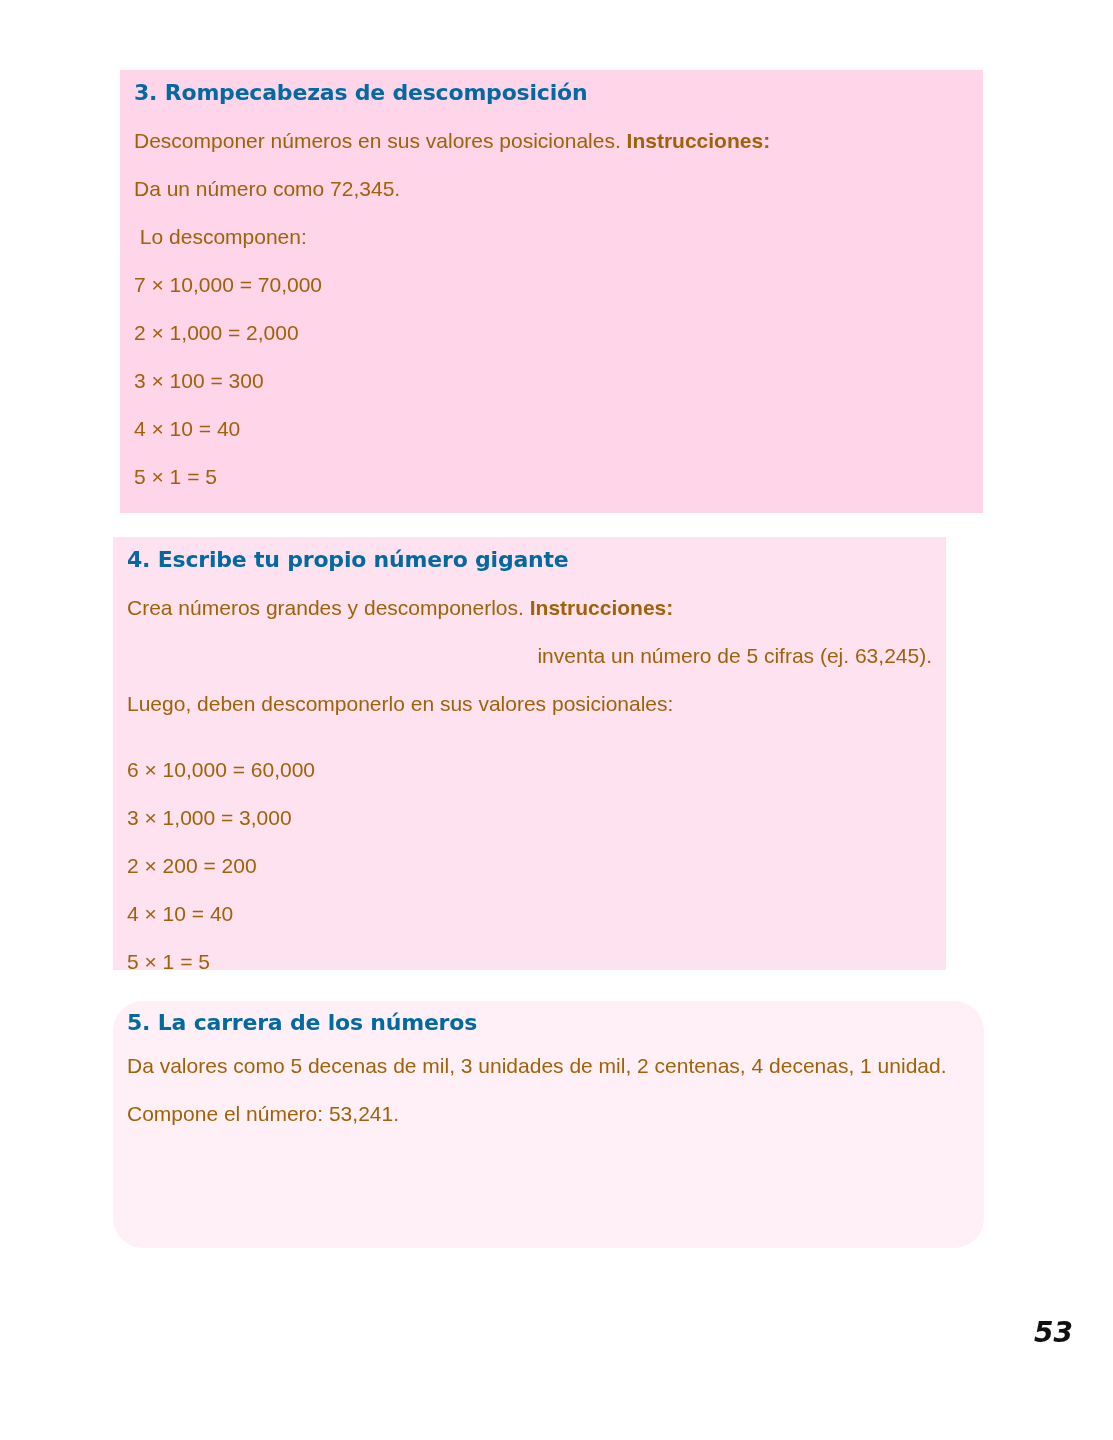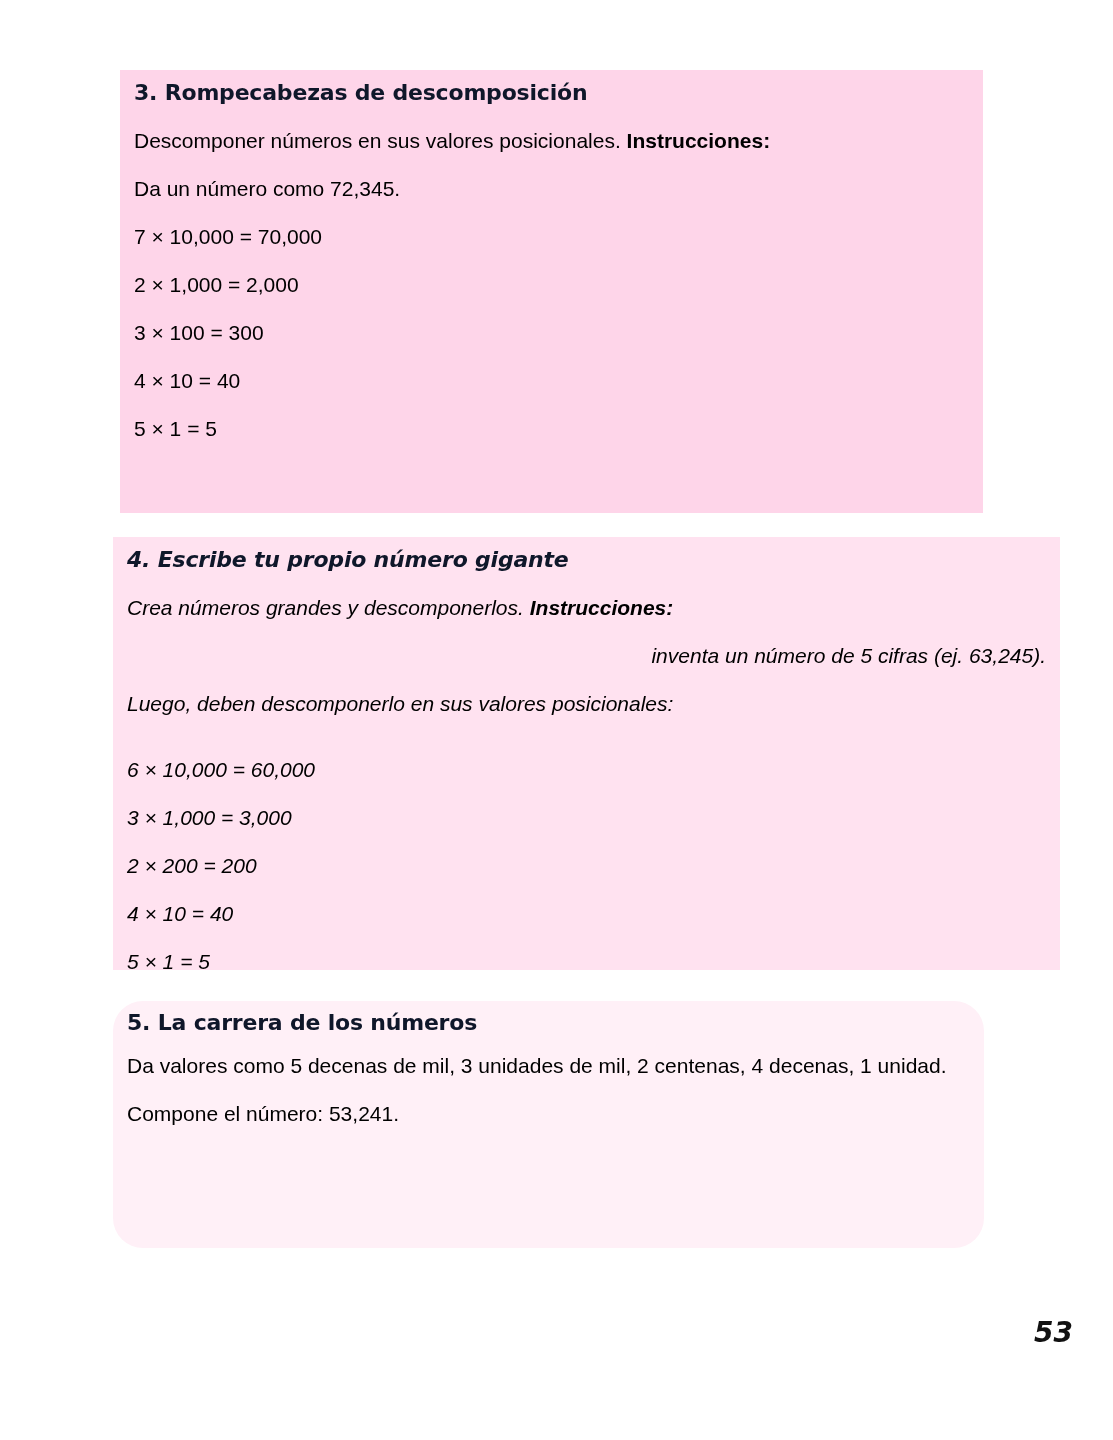--- a/index.html
+++ b/index.html
@@ -15,47 +15,48 @@
       box-sizing: border-box;
       padding: 0 14px;
     }
     .box h2 {
       margin: 0;
       font-family: "DejaVu Sans", sans-serif;
       font-weight: bold;
       font-size: 22px;
       line-height: 24px;
       letter-spacing: -0.2px;
-      color: #0f172a;
+      color: #0369a1;
     }
     .box p {
       margin: 0;
       font-family: "Liberation Sans", sans-serif;
       font-size: 21px;
       line-height: 34px;
-      color: #000000;
+      color: #a16207;
     }
     .box p b { font-weight: bold; }
     #box3 { left: 120px; top: 70px; width: 863px; height: 443px; background: #fed5e9; }
-    #box4 { left: 113px; top: 537px; width: 947px; height: 433px; background: #ffe2f0; font-style: italic; }
+    #box4 { left: 113px; top: 537px; width: 833px; height: 433px; background: #ffe2f0; }
     #box5 { left: 113px; top: 1001px; width: 871px; height: 247px; background: #fff0f7; border-radius: 30px; }
     .page-num {
       position: absolute; left: 1034px; top: 1316px;
       font-family: "DejaVu Sans", sans-serif;
       font-weight: bold; font-style: italic;
       font-size: 28px; color: #111;
     }
   </style>
 </head>
 <body>
 
 <div id="box3" class="box">
   <h2 style="margin-top:11px;">3. Rompecabezas de descomposición</h2>
   <p style="margin-top:19px;"><span>Descomponer números en sus valores posicionales.</span> <b>Instrucciones:</b></p>
   <p style="margin-top:14px;">Da un número como 72,345.</p>
+  <p style="margin-top:14px; white-space:pre;"> Lo descomponen:</p>
   <p style="margin-top:14px;">7 × 10,000 = 70,000</p>
   <p style="margin-top:14px;">2 × 1,000 = 2,000</p>
   <p style="margin-top:14px;">3 × 100 = 300</p>
   <p style="margin-top:14px;">4 × 10 = 40</p>
   <p style="margin-top:14px;">5 × 1 = 5</p>
 </div>
 
 <div id="box4" class="box">
   <h2 style="margin-top:11px;">4. Escribe tu propio número gigante</h2>
   <p style="margin-top:19px;"><span>Crea números grandes y descomponerlos.</span> <b>Instrucciones:</b></p>

